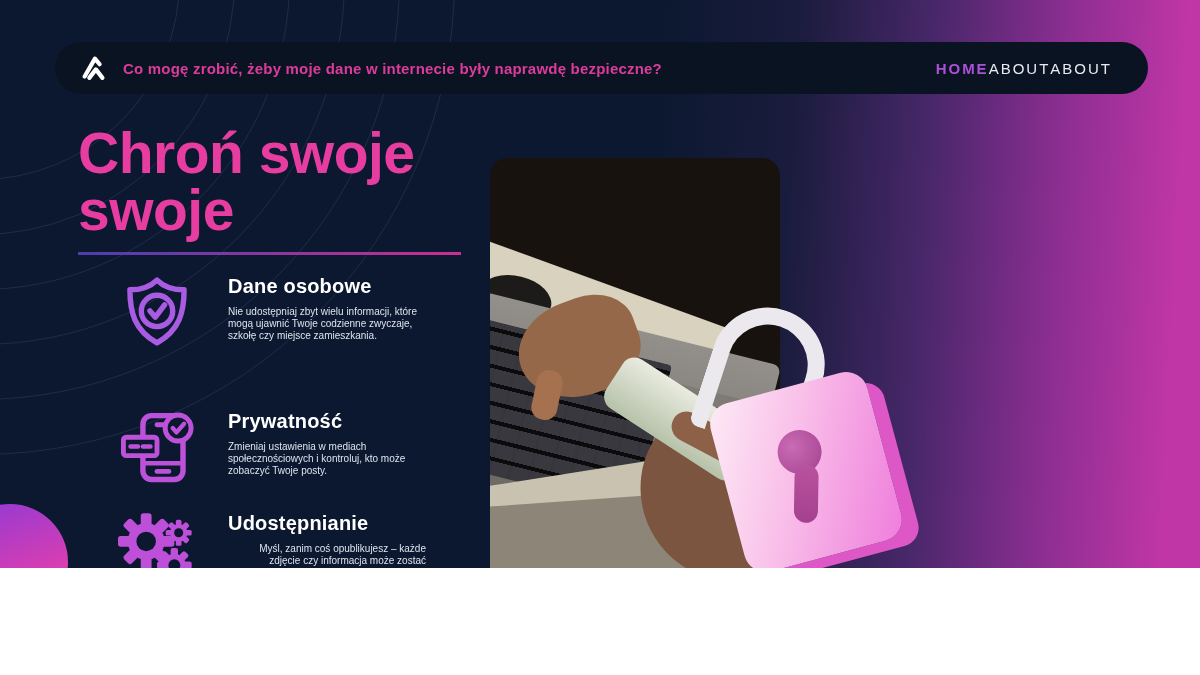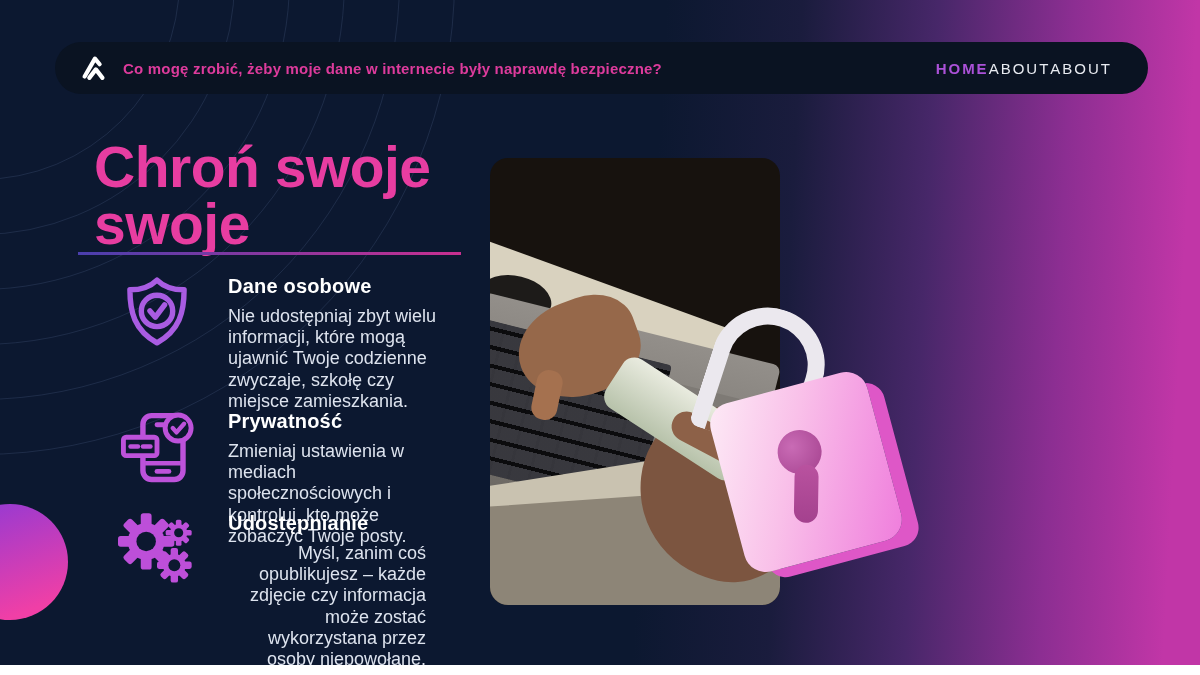--- a/index.html
+++ b/index.html
@@ -1,20 +1,20 @@
 <!DOCTYPE html>
 <html><head>
 <meta charset="utf-8">
 <style>
   * { margin:0; padding:0; box-sizing:border-box; }
   html,body { width:1200px; height:675px; }
   body { font-family:"Liberation Sans", sans-serif; overflow:hidden; }
 
   .stage {
-    position:relative; width:1200px; height:665px; overflow:hidden;
+    position:relative; width:1200px; height:568px; overflow:hidden;
     background:linear-gradient(93deg,#0c1830 0%,#0c1830 54%,#1a1c3d 65%,#472769 76%,#8c2e92 87%,#c136a7 97%);
   }
 
   
   .arc { position:absolute; border:1px solid rgba(122,150,200,0.16); border-radius:50%; }
   .arc.a1 { left:-220px; top:-220px; width:400px; height:400px; }
   .arc.a2 { left:-275px; top:-275px; width:510px; height:510px; }
   .arc.a3 { left:-330px; top:-330px; width:620px; height:620px; }
   .arc.a4 { left:-385px; top:-385px; width:730px; height:730px; }
   .arc.a5 { left:-440px; top:-440px; width:840px; height:840px; }
@@ -27,37 +27,37 @@
     padding:0 36px 0 24px; z-index:30;
   }
   .nav-logo { width:30px; height:30px; flex:0 0 auto; }
   .nav-question { margin-left:14px; font-size:15px; font-weight:700; color:#dd3b9c; letter-spacing:0.2px; }
   .nav-links { margin-left:auto; display:flex; align-items:center; }
   .nav-link { font-size:15px; letter-spacing:2px; color:#e8ebf1; cursor:pointer; }
   .nav-link.active { color:#ab51d8; font-weight:700; }
 
   
   .hero-title {
-    position:absolute; left:78px; top:139px; z-index:10;
-    font-size:57px; font-weight:800; line-height:1.0; color:#e73da1; letter-spacing:-0.5px;margin-left:16px;
+    position:absolute; left:78px; top:125px; z-index:10;
+    font-size:57px; font-weight:800; line-height:1.0; color:#e73da1; letter-spacing:-0.5px;
   }
   .hero-divider {
     position:absolute; left:78px; top:252px; width:383px; height:3px; z-index:10;
     background:linear-gradient(90deg,#4a3fae 0%,#c92f90 100%);
   }
 
   
   .section { position:absolute; left:118px; display:flex; gap:32px; z-index:10; }
   .section.s1 { top:273px; }
   .section.s2 { top:408px; }
   .section.s3 { top:510px; }
   .section-icon { width:78px; height:78px; flex:0 0 auto; }
   .section-text { padding-top:2px; }
   .section-title { font-size:20px; font-weight:700; color:#ffffff; margin-bottom:8px; letter-spacing:0.2px; }
-  .section-body { font-size:18px; line-height:1.18; color:#dde3ee; max-width:214px; }
+  .section-body { font-size:10px; line-height:1.18; color:#dde3ee; max-width:214px; }
   .section.s3 .section-body { max-width:198px;text-align:right; }
 
   
   .photo {
     position:absolute; left:490px; top:158px; width:290px; height:447px;
     border-radius:18px; overflow:hidden; background:#17120e; z-index:5;
   }
   .ph-desk-white { position:absolute; left:-120px; top:40px; width:380px; height:210px;
     background:#d9d2bf; transform:rotate(20deg); transform-origin:left top; }
   .ph-mouse { position:absolute; left:-10px; top:118px; width:72px; height:44px;

